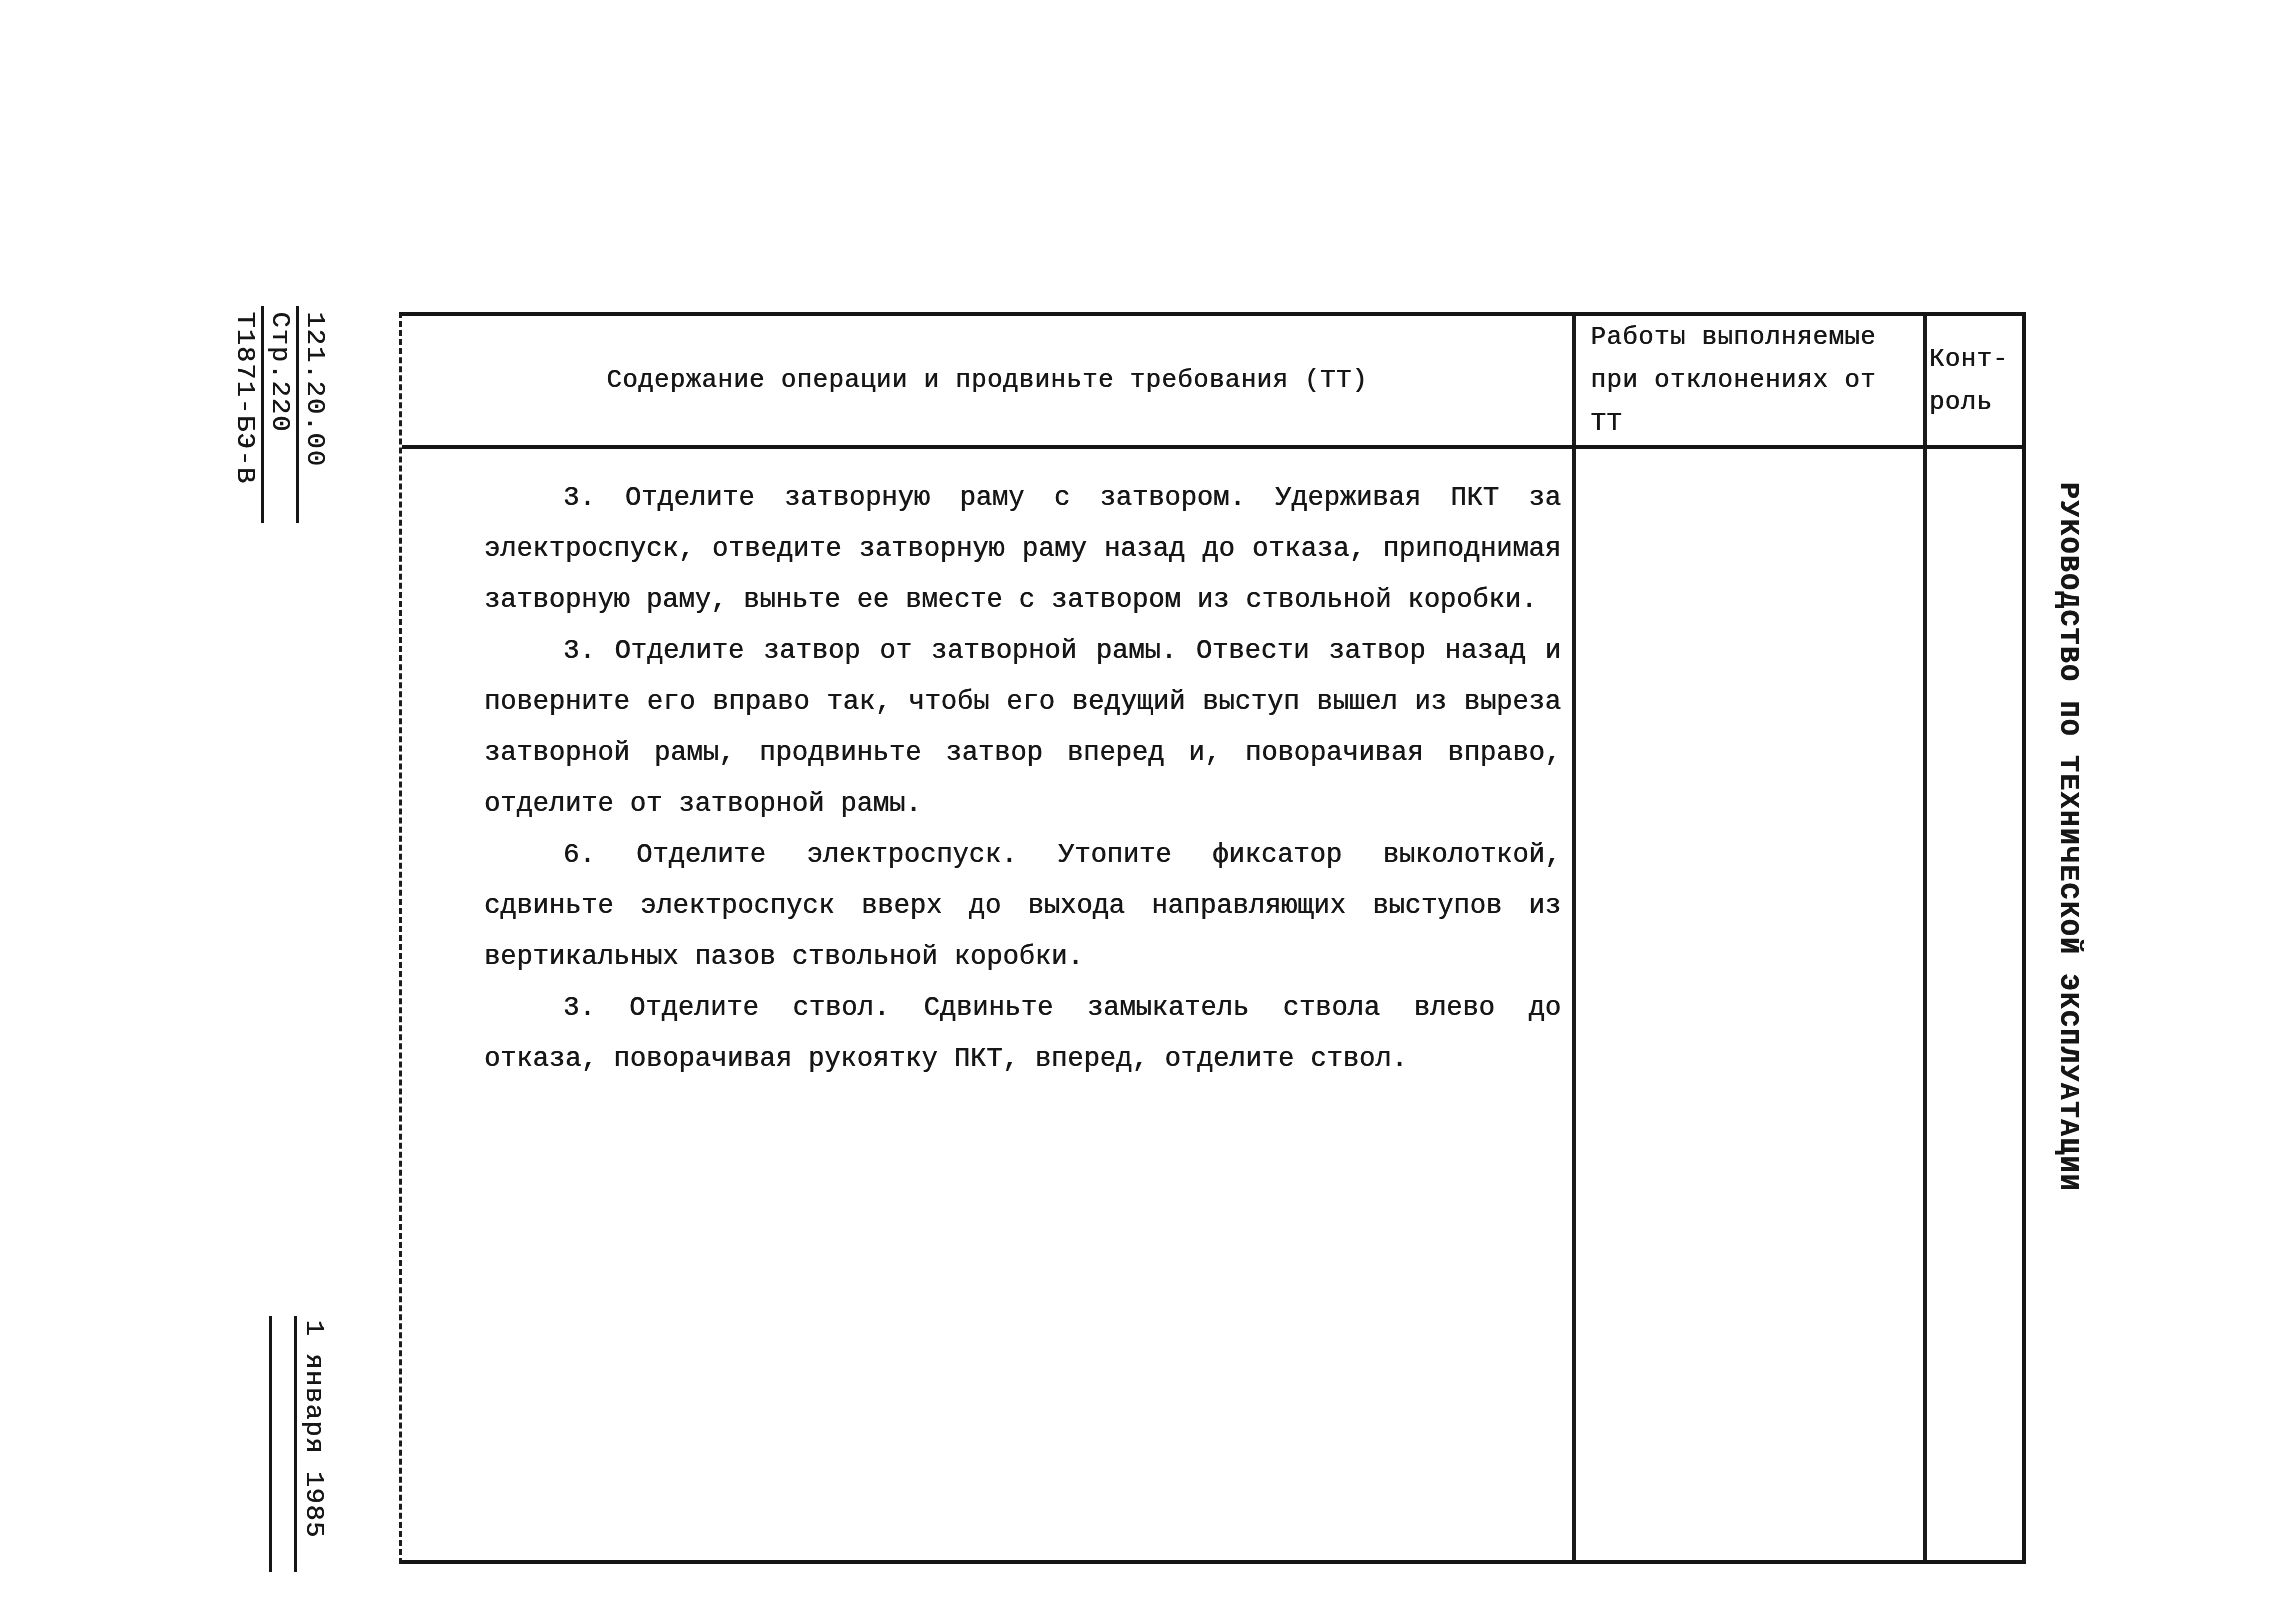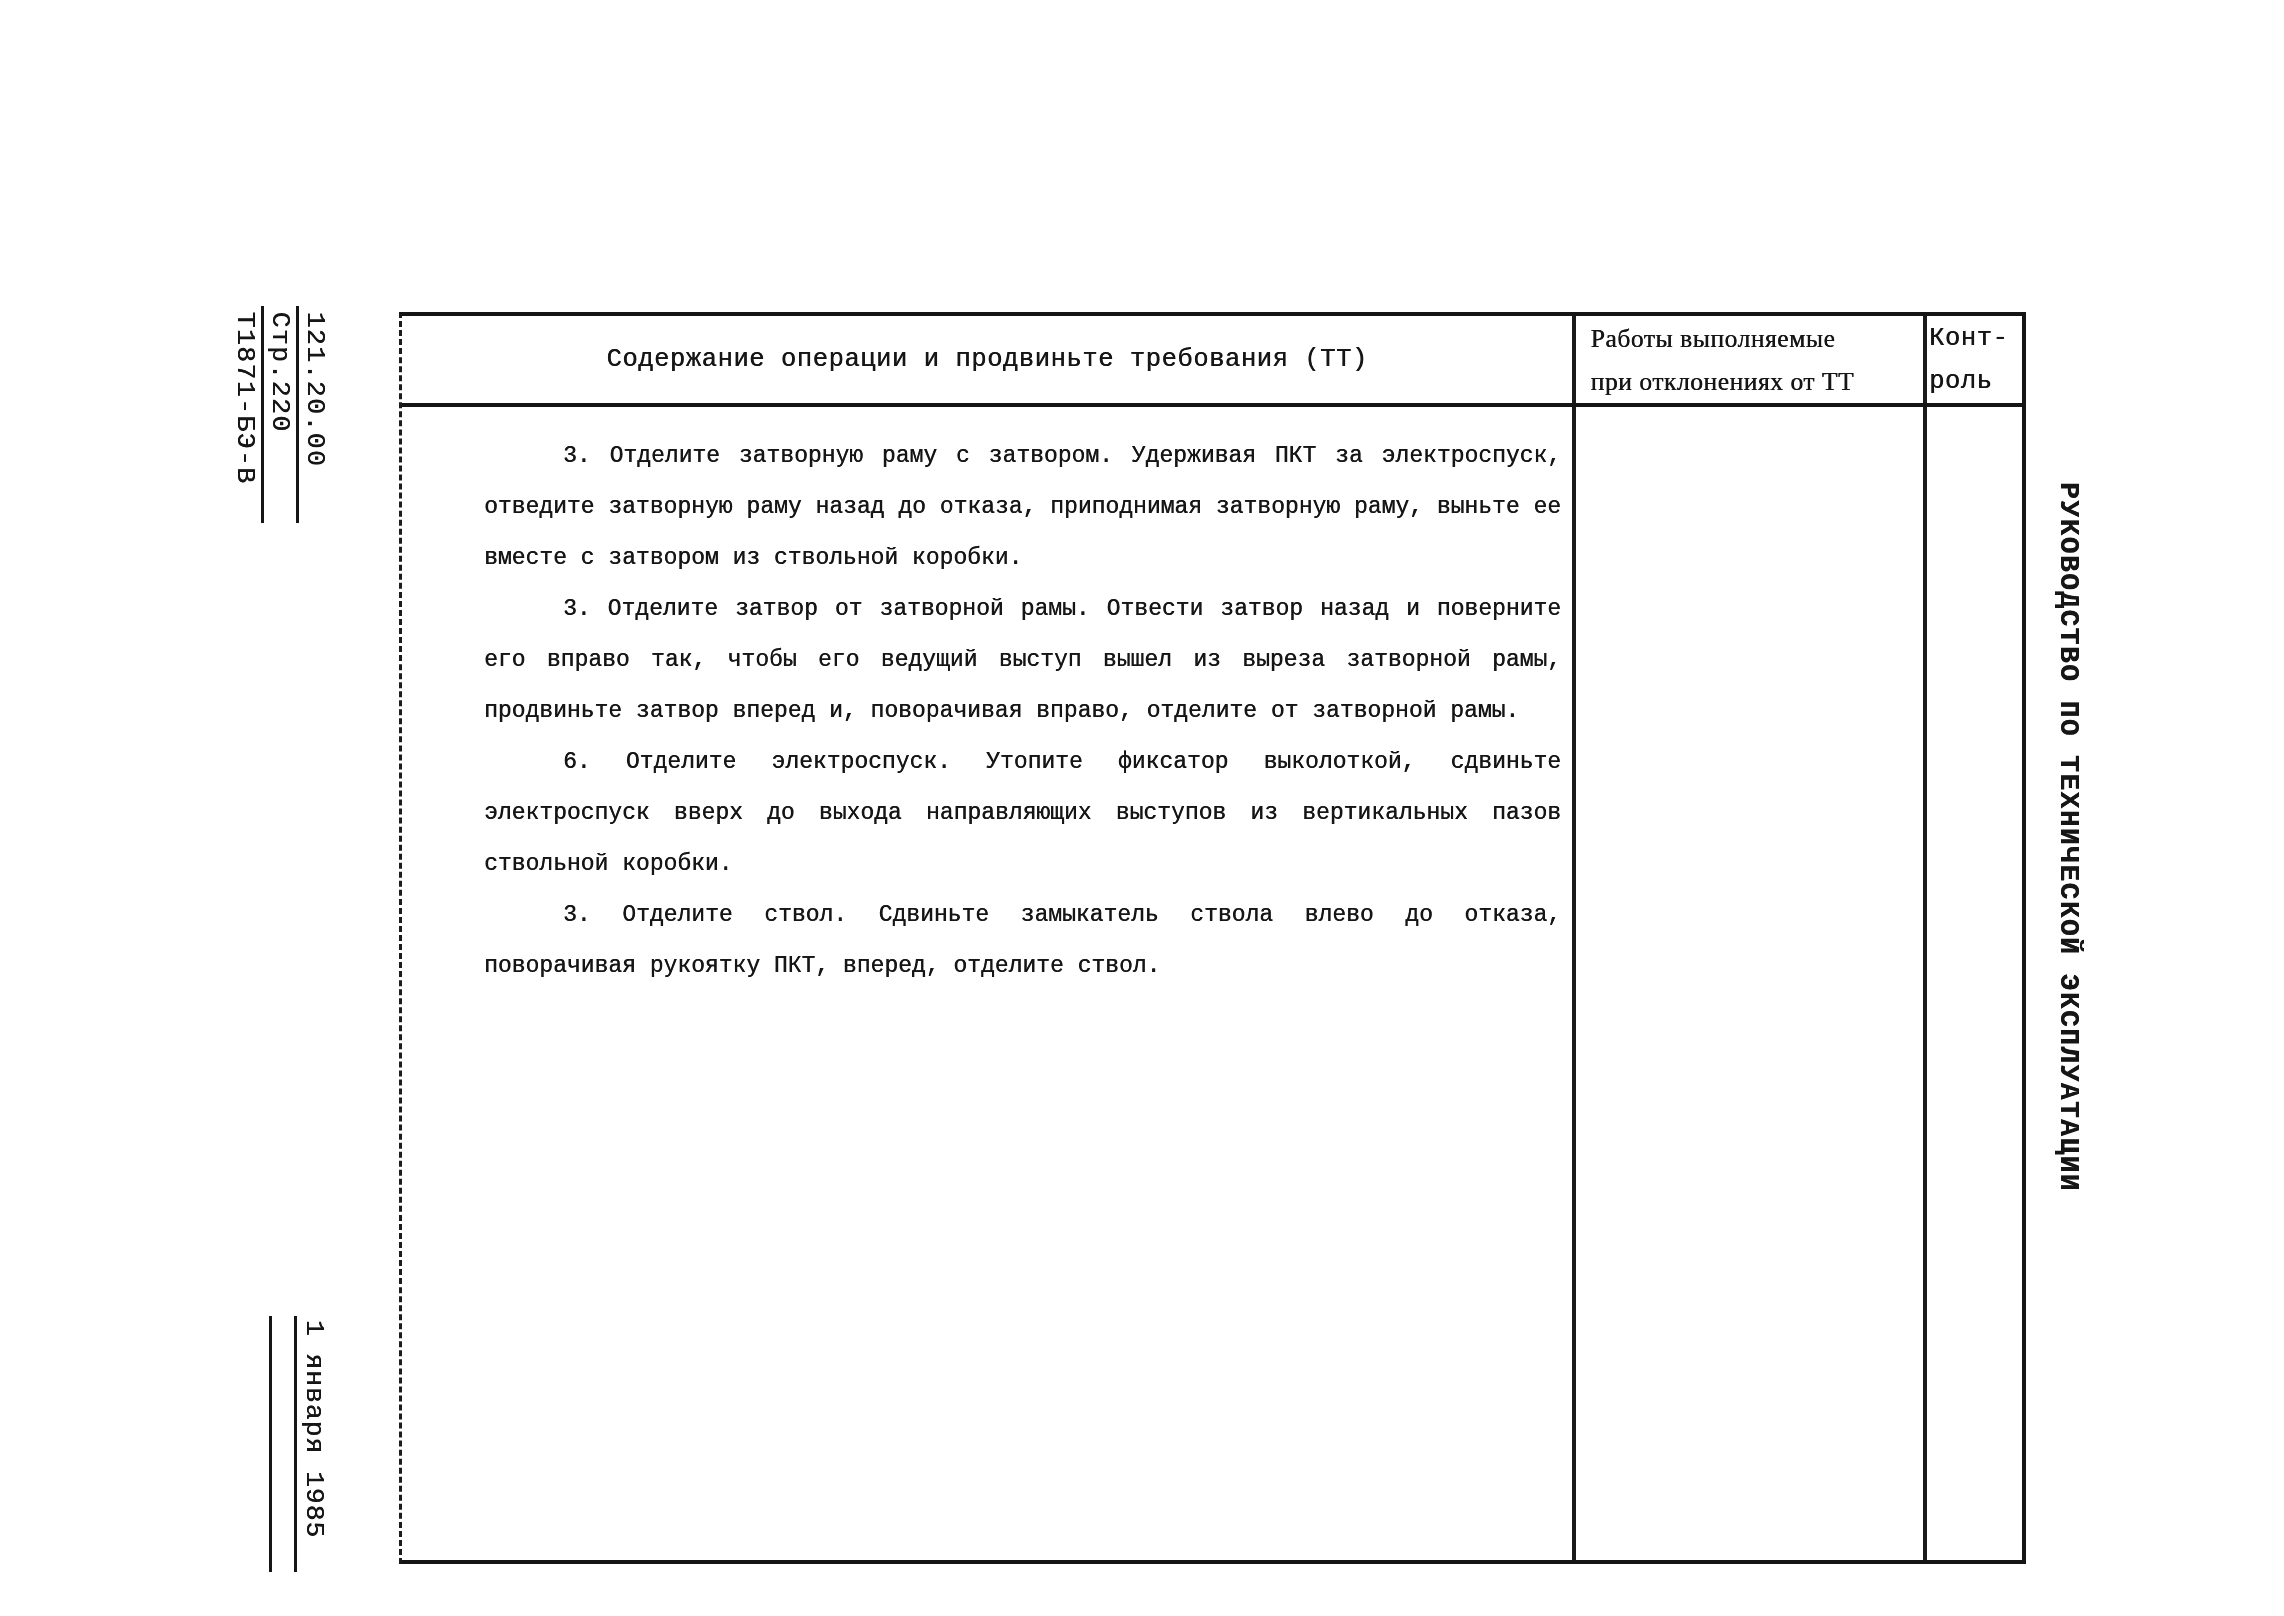--- a/index.html
+++ b/index.html
@@ -67,26 +67,26 @@
   .col-ops { flex: 0 0 1170px; }
   .col-dev { flex: 0 0 351px; border-left: 4.6px solid #1a1a1a; }
   .col-ctl { flex: 1 1 auto;  border-left: 4.6px solid #1a1a1a; }
 
   .th {
     display: flex; align-items: center;
     font-size: 25.6px; letter-spacing: 0.5px;
   }
   .th.center { justify-content: center; }
   .th .hdr-multiline { white-space: pre-line; line-height: 43px; }
-  .col-dev.th { padding-left: 14.6px; font-family: Liberation Serif, serif; }
+  .col-dev.th { padding-left: 14.6px; }
   .col-ctl.th { padding-left: 2px; line-height: 43px; }
 
   .cell-ops {
     padding: 24px 11px 0 82px;
-    font-size: 23px; line-height: 51px;
+    font-size: 27px; line-height: 51px;
     text-align: justify;
   }
   .cell-ops p { margin: 0; text-indent: 79px; }
 </style>
 </head>
 <body style="color: rgb(22, 22, 22);">
 
 <div>
 
   <div class="stamp-top ink">

